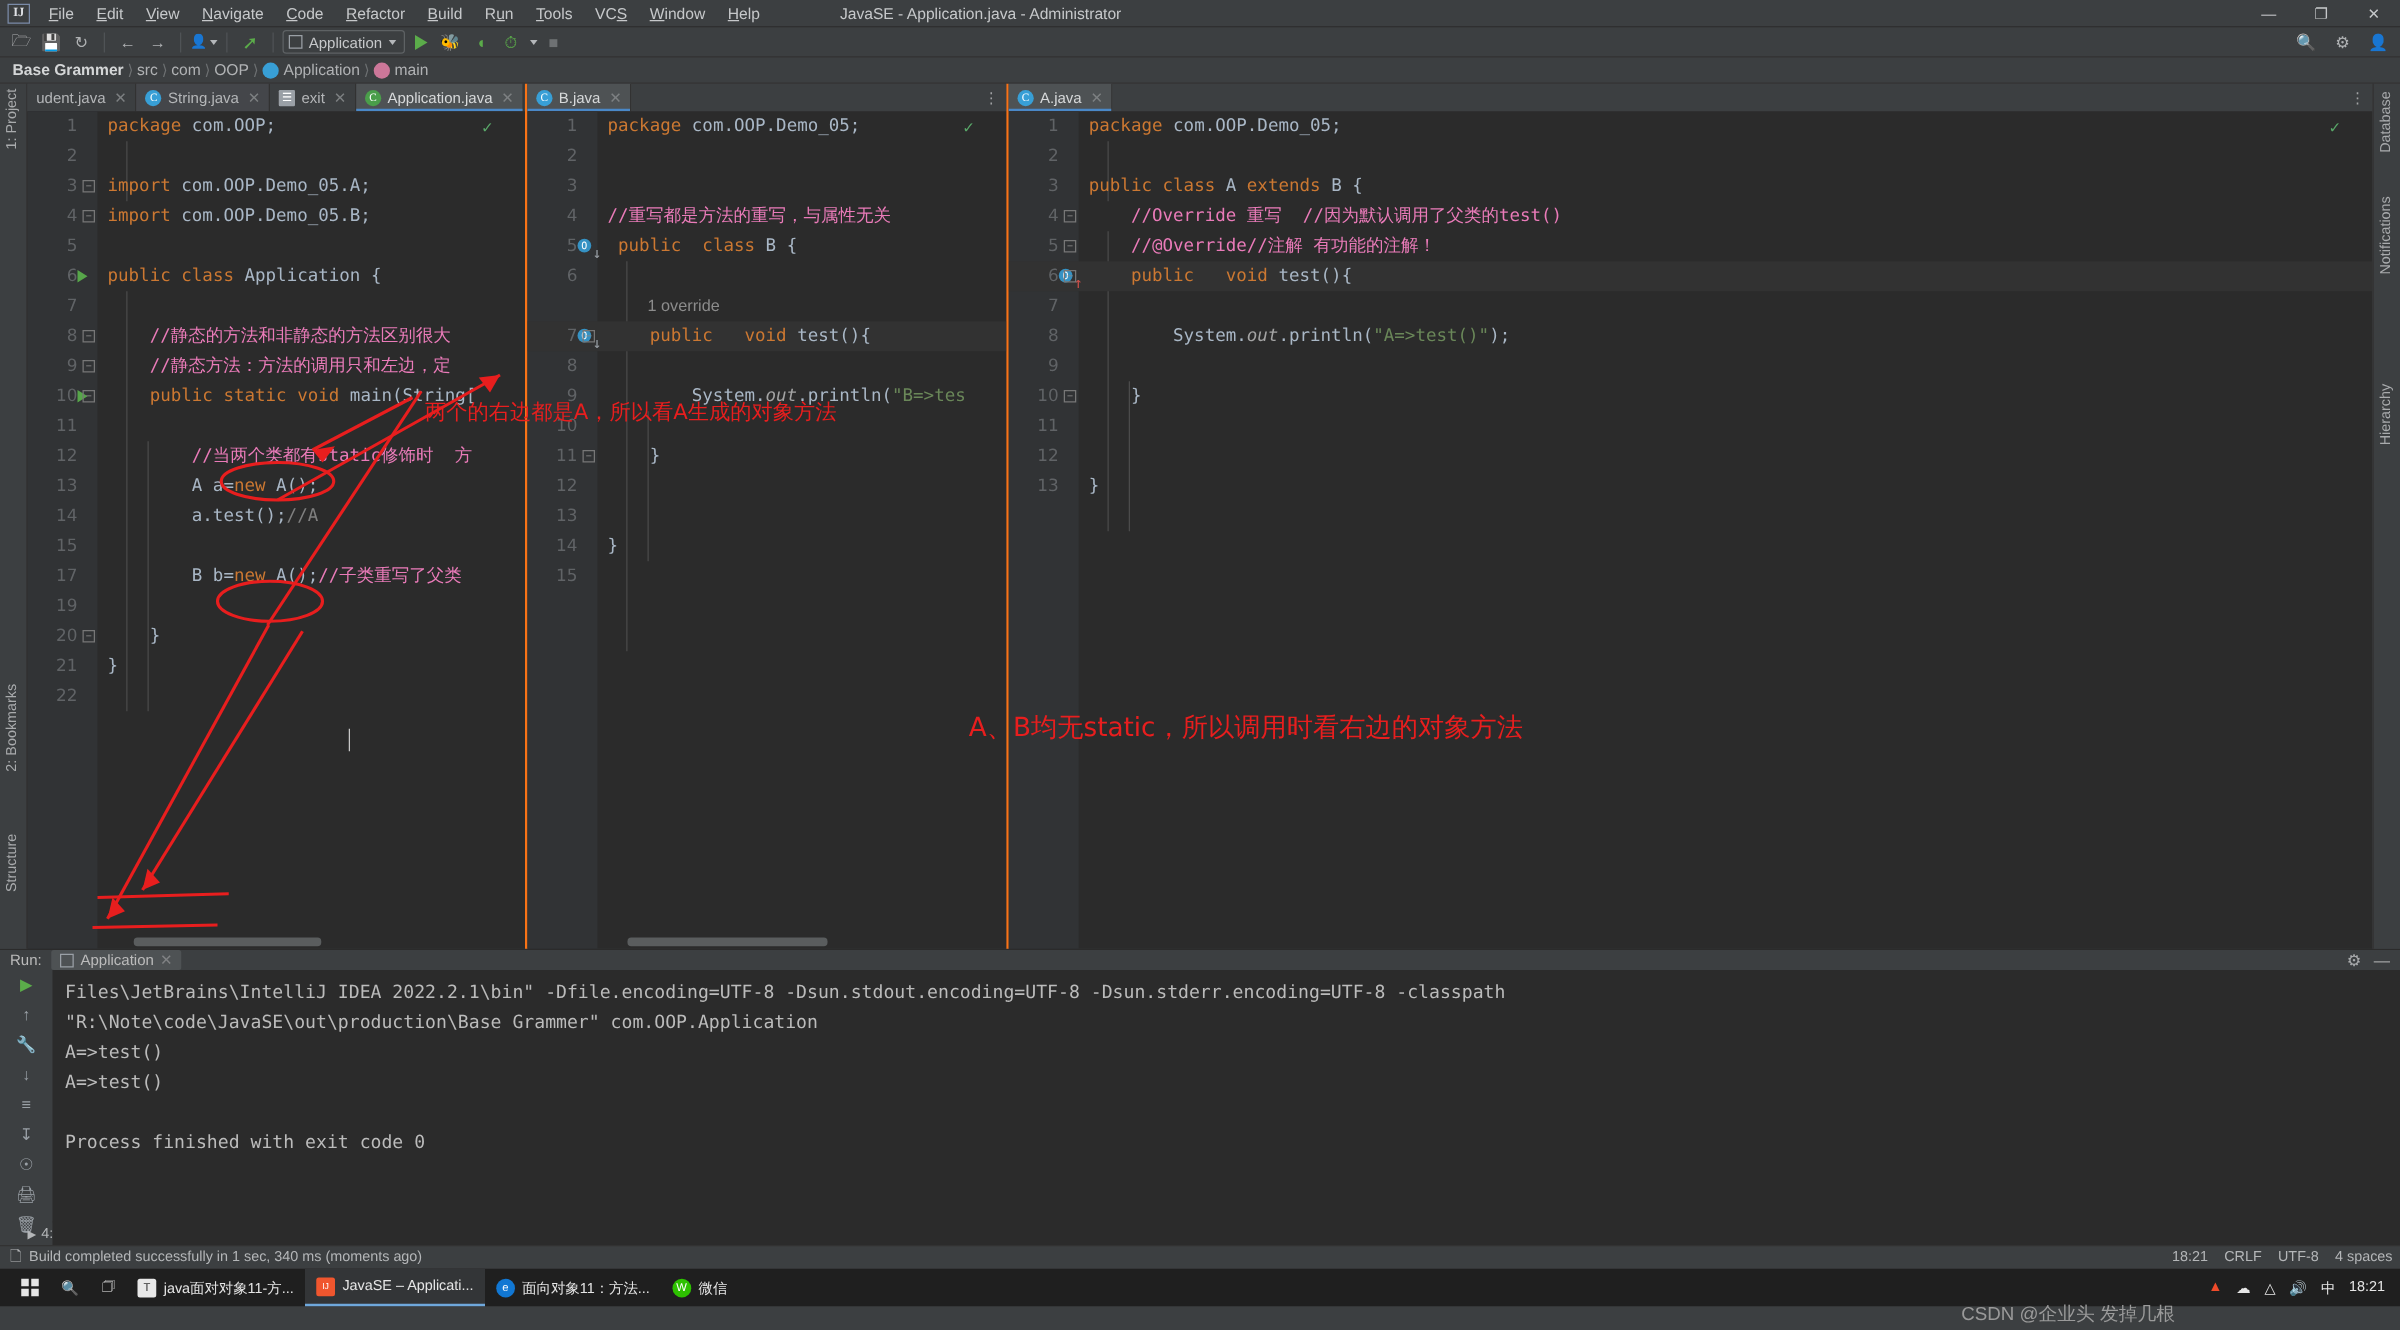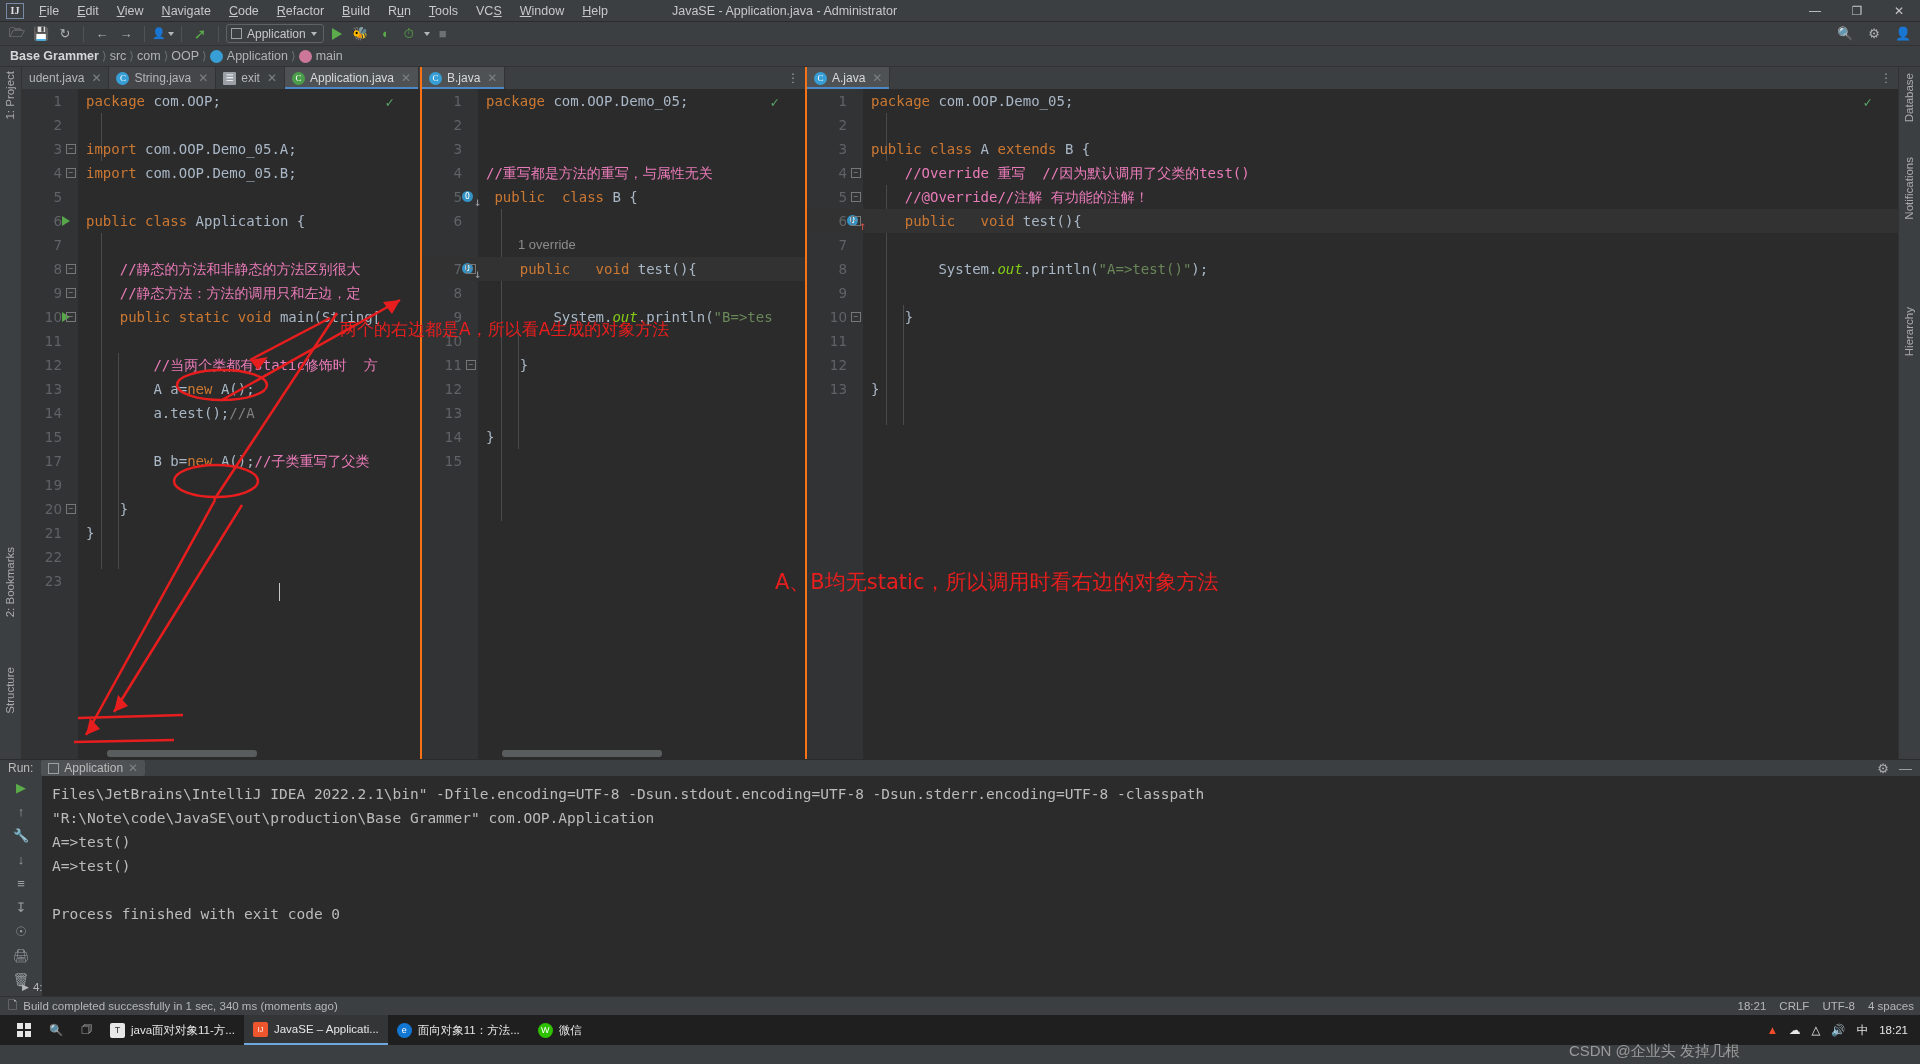--- a/index.html
+++ b/index.html
@@ -92,21 +92,21 @@
     background:#3592c4; color:#fff; font-size:8px; display:flex; align-items:center;
     justify-content:center; }
   .ovarrow { position:absolute; left:52px; top:5px; font-size:12px; color:#9aa0a6; }
   .ovarrow.up { color:#d1504a; }
   .caretline { position:absolute; width:1px; background:#c8c8c8; }
 
   .kw { color:#cc7832; }
   .str { color:#6a8759; }
   .cmt { color:#808080; }
   .cmt-zh { color:#ea7bb9; }
-  .fld { color:#84cc16; }
+  .fld { color:#a3a3a3; }
   .itl { font-style:italic; }
 
   .inlay { color:#8c8c8c; font-size:13px; font-family:"Liberation Sans", sans-serif; }
   .indentline { position:absolute; width:1px; background:#4b4b4b; }
   .checkmark { position:absolute; right:26px; top:5px; color:#59a869; font-size:14px; }
   .hscroll { position:absolute; bottom:2px; height:7px; background:#5a5d5e; border-radius:3px; }
 
   
   .anno { position:absolute; color:#e81e1e; font-size:17px; pointer-events:none;
     font-family:"DejaVu Sans", sans-serif; white-space:nowrap; z-index:40; }
@@ -294,21 +294,20 @@
               <div class="ln"><span class="num">11</span><span class="code"></span></div>
               <div class="ln"><span class="num">12</span><span class="code">        <span class="cmt-zh">//当两个类都有static修饰时  方</span></span></div>
               <div class="ln"><span class="num">13</span><span class="code">        A a=<span class="kw">new</span> A();</span></div>
               <div class="ln"><span class="num">14</span><span class="code">        a.test();<span class="cmt">//A</span></span></div>
               <div class="ln"><span class="num">15</span><span class="code"></span></div>
               <div class="ln"><span class="num">17</span><span class="code">        B b=<span class="kw">new</span> A();<span class="cmt-zh">//子类重写了父类</span></span></div>
               <div class="ln"><span class="num">19</span><span class="code"></span></div>
               <div class="ln"><span class="num">20</span><span class="foldmark">−</span><span class="code">    }</span></div>
               <div class="ln"><span class="num">21</span><span class="code">}</span></div>
               <div class="ln"><span class="num">22</span><span class="code"></span></div>
-              <div class="ln"><span class="num">23</span><span class="code"></span></div>
             </div>
           <div class="caretline" style="left:257px;top:494px;height:18px;"></div>
           <div class="hscroll" style="left:85px;width:150px;"></div>
         </div>
       </div>
 
       <div class="pane p2">
         <div class="tabrow">
           <div class="tab active">
             <span class="tab-ico">C</span>

